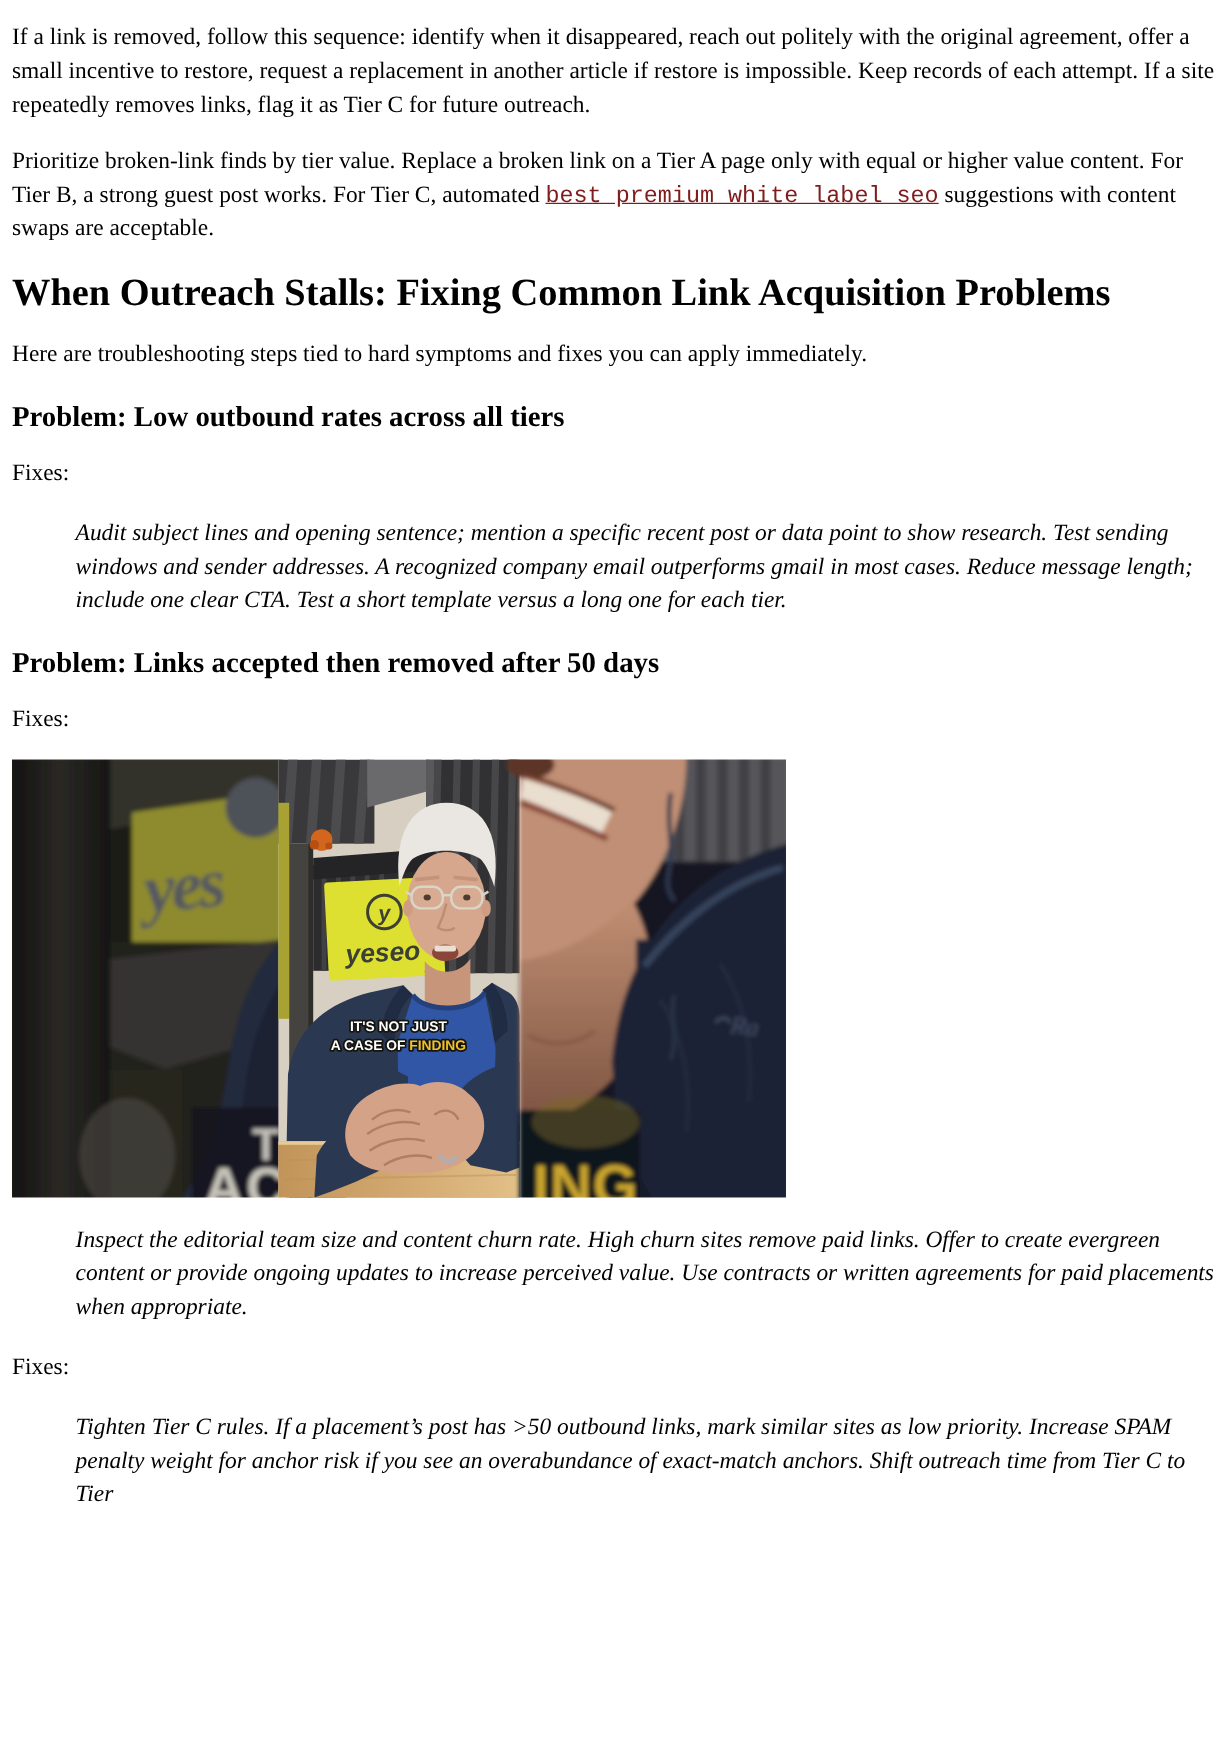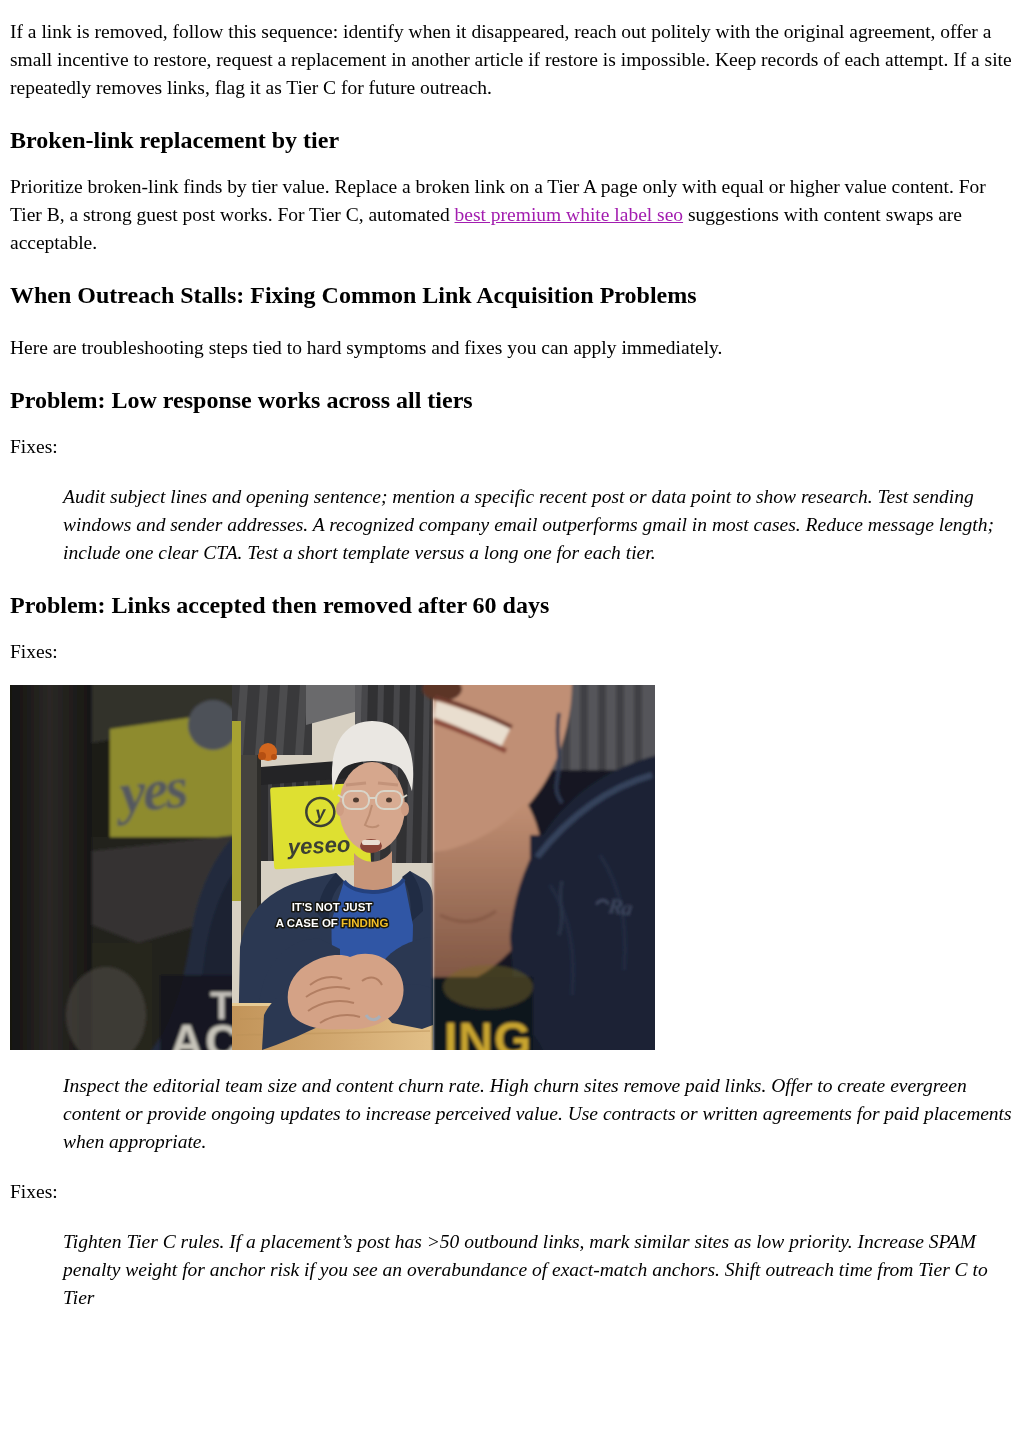--- a/index.html
+++ b/index.html
@@ -10,62 +10,61 @@
   }
   .doc {
     padding: 6px 10px 0 10px;
     font-size: 19.5px;
     line-height: 28px;
     color: #000000;
   }
   .doc > :first-child { margin-top: 12px; }
   p { margin: 19px 0; }
   h1 {
-    font-size: 24px; line-height: 37px;
+    font-size: 32px; line-height: 37px;
     font-weight: bold; margin: 20px 0;
   }
   h2 {
     font-size: 24px; line-height: 28px;
     font-weight: bold; margin: 24px 0 19px 0;
   }
   .indent { margin: 22px 0 22px 53px; font-style: italic; }
-  a.inline-link { color: #a21caf; text-decoration: underline; cursor: pointer; }
+  a.inline-link { color: #7f1d1d; text-decoration: underline; cursor: pointer; font-family: Liberation Mono, monospace; }
   .thumb {
     display: block;
     width: 645px; height: 365px;
     margin: 19px 0 22px 0;
     line-height: 0;
     cursor: pointer;
   }
   .thumb svg { display: block; width: 645px; height: 365px; }
 </style>
 </head>
 <body>
 
 <div class="doc">
 
   <p>If a link is removed, follow this sequence: identify when it disappeared, reach out politely with the original agreement, offer a small incentive to restore, request a replacement in another article if restore is impossible. Keep records of each attempt. If a site repeatedly removes links, flag it as Tier C for future outreach.</p>
 
-  <h2>Broken-link replacement by tier</h2>
 
   <p><span>Prioritize broken-link finds by tier value. Replace a broken link on a Tier A page only with equal or higher value content. For Tier B, a strong guest post works. For Tier C, automated </span><a href="#" class="inline-link">best premium white label seo</a><span> suggestions with content swaps are acceptable.</span></p>
 
 
 
   <h1>When Outreach Stalls: Fixing Common Link Acquisition Problems</h1>
 
   <p>Here are troubleshooting steps tied to hard symptoms and fixes you can apply immediately.</p>
 
-  <h2>Problem: Low response works across all tiers</h2>
+  <h2>Problem: Low outbound rates across all tiers</h2>
 
   <p>Fixes:</p>
 
   <div class="indent">Audit subject lines and opening sentence; mention a specific recent post or data point to show research. Test sending windows and sender addresses. A recognized company email outperforms gmail in most cases. Reduce message length; include one clear CTA. Test a short template versus a long one for each tier.</div>
 
-  <h2>Problem: Links accepted then removed after 60 days</h2>
+  <h2>Problem: Links accepted then removed after 50 days</h2>
 
   <p>Fixes:</p>
 
   <div class="thumb">
     <svg viewBox="0 0 645 365" xmlns="http://www.w3.org/2000/svg">
       <defs>
         <clipPath id="tc">
             <rect x="0" y="0" width="645" height="365"></rect>
           </clipPath>
         <filter id="blur2" x="-5%" y="-5%" width="110%" height="110%">

